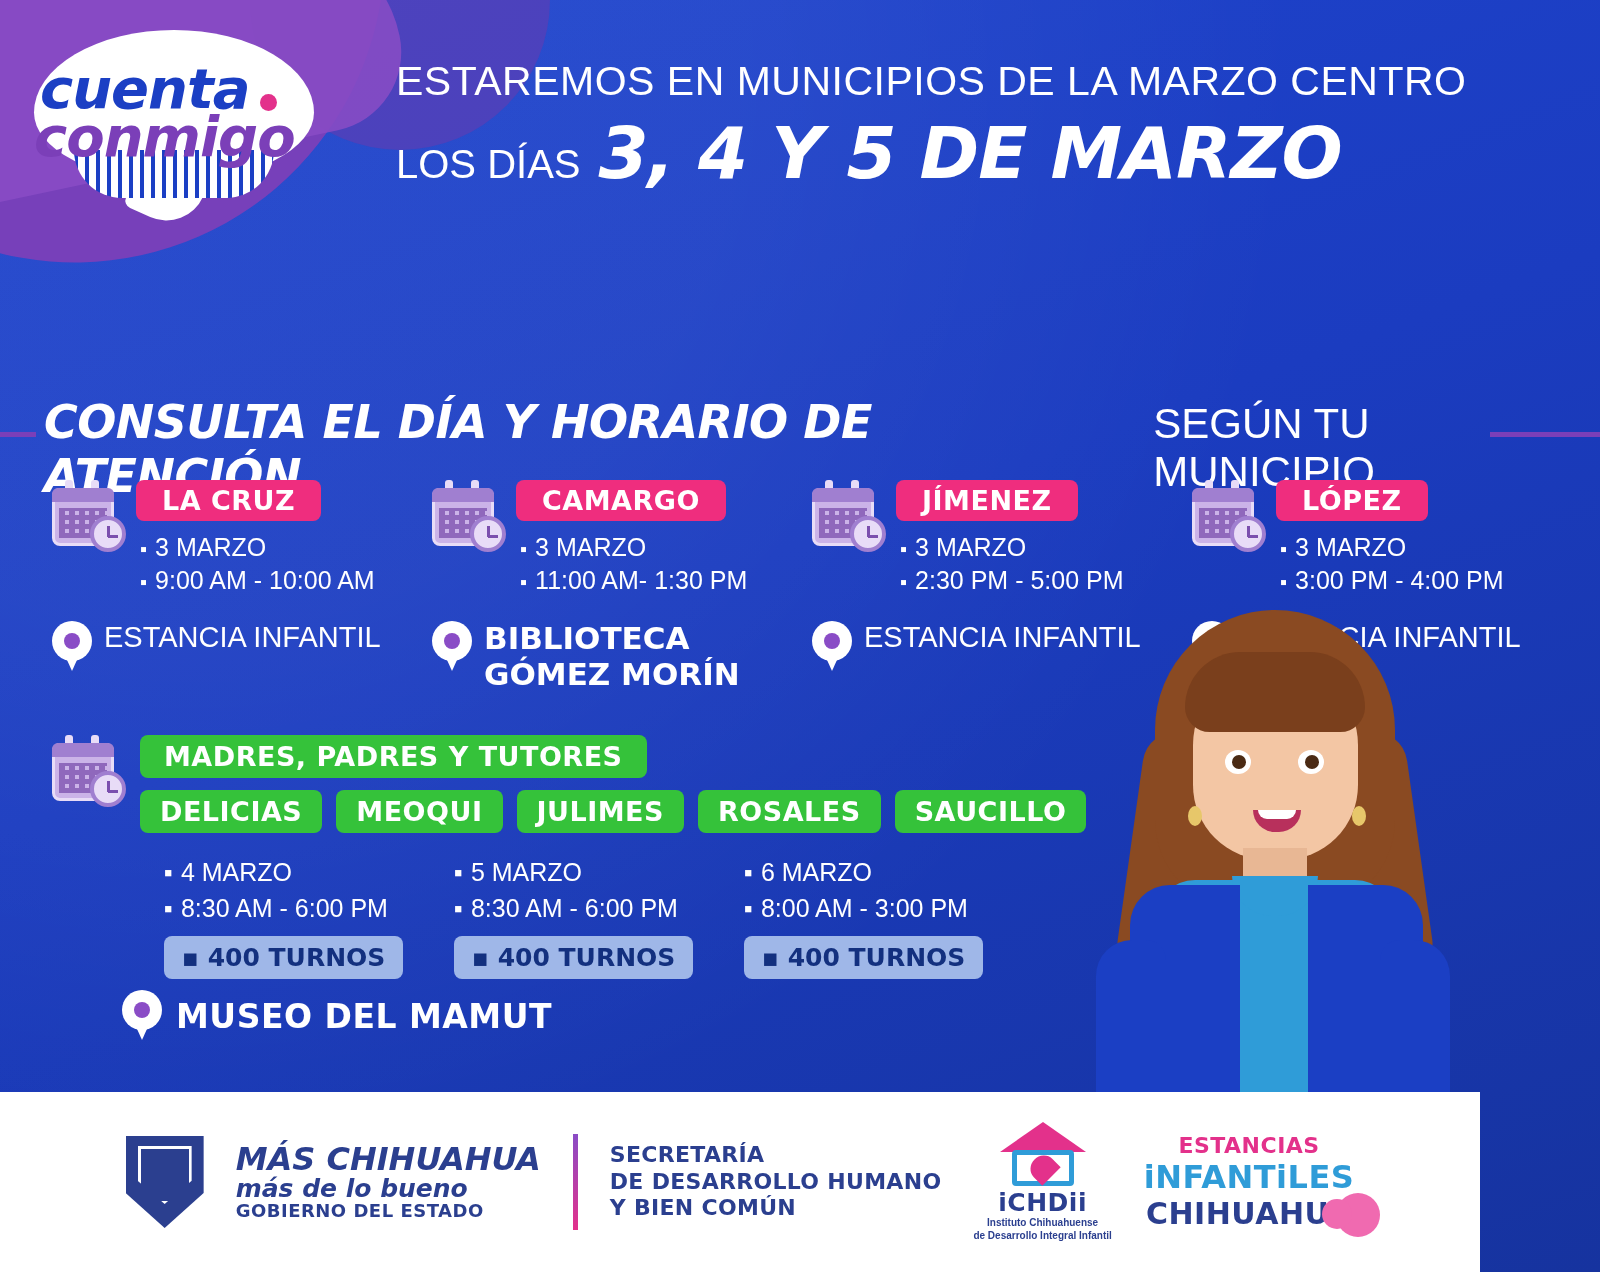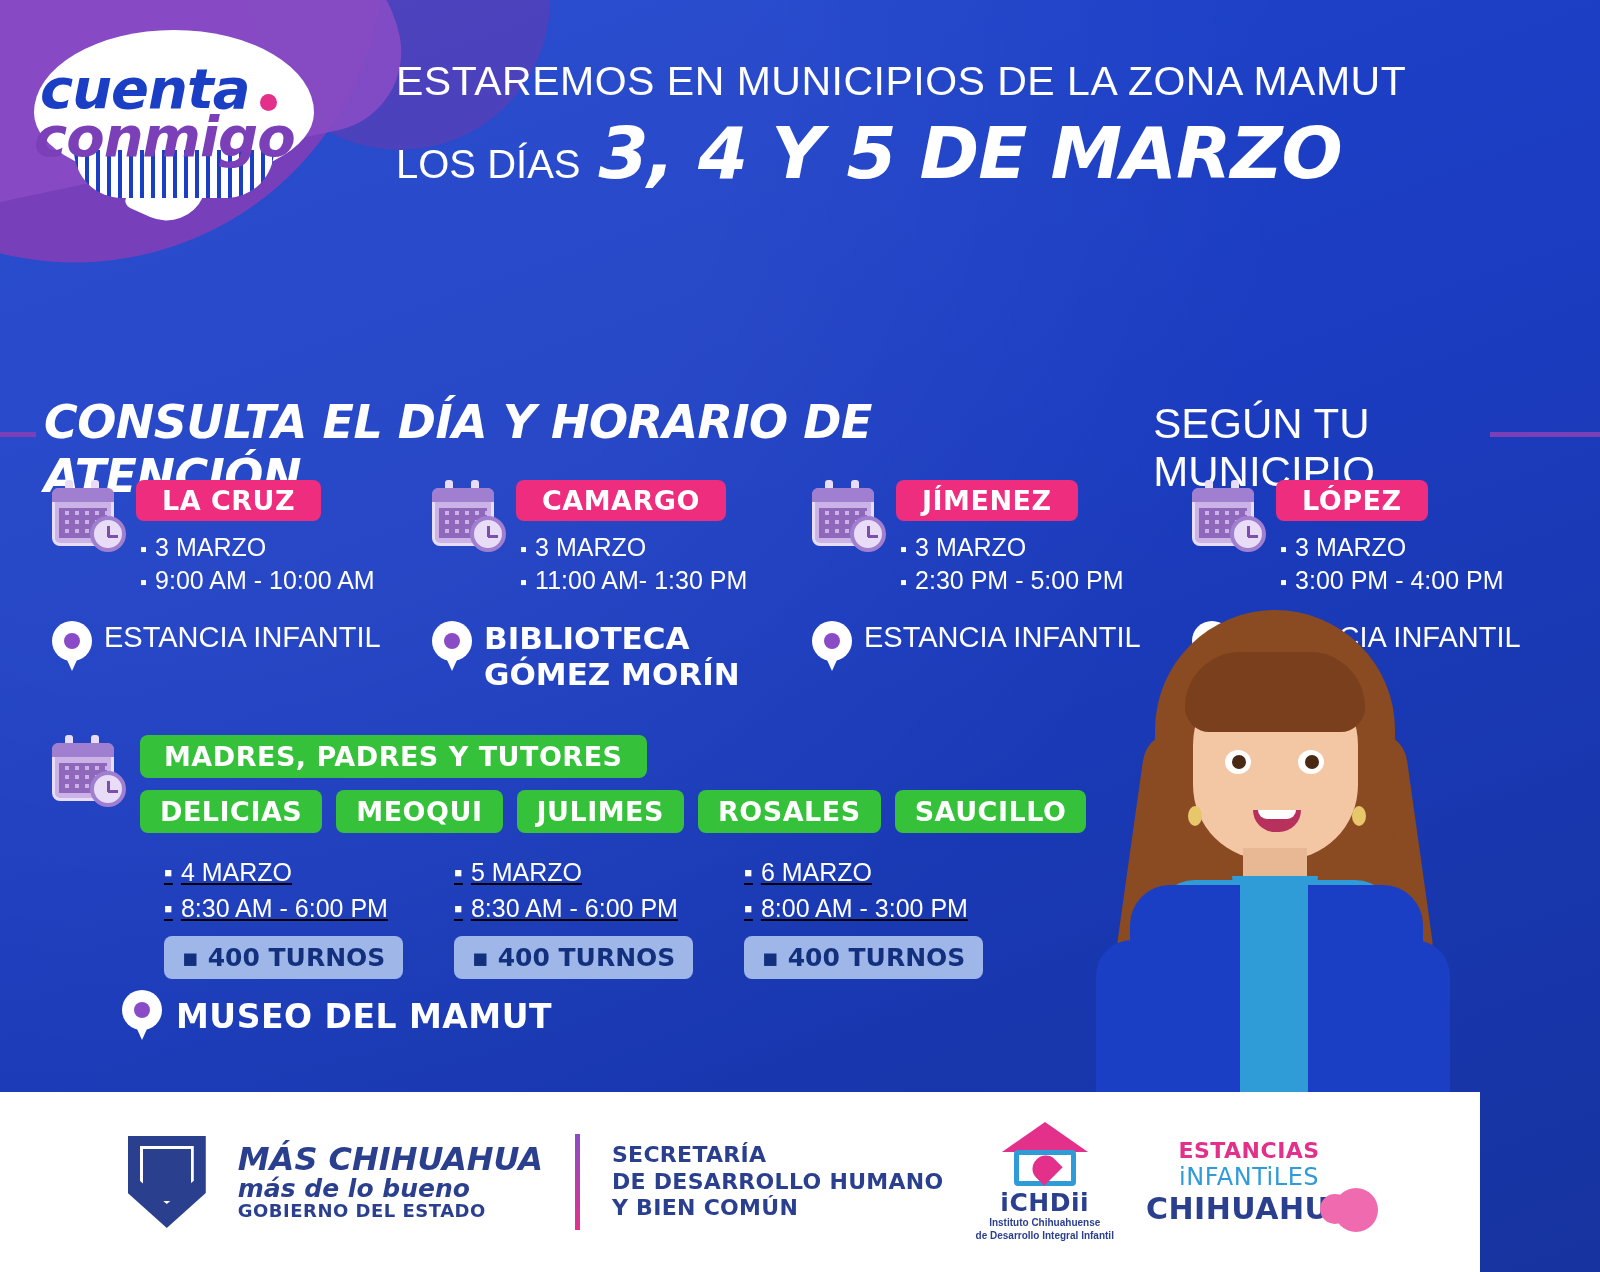--- a/index.html
+++ b/index.html
@@ -165,21 +165,21 @@
     font-family:"DejaVu Sans", sans-serif;font-weight:bold;font-size:27px;
     padding:6px 24px;display:inline-block;letter-spacing:.5px;
   }
   .parents .chips{display:flex;gap:14px;margin-top:12px;flex-wrap:wrap;justify-content:space-between;}
   .parents .chip{
     background:#35c23a;color:#fff;border-radius:8px;
     font-family:"DejaVu Sans", sans-serif;font-weight:bold;font-size:27px;
     padding:6px 20px;letter-spacing:.5px;
   }
   .parents .cols{display:flex;margin-top:18px;margin-left:112px;}
-  .parents .col{width:290px;text-decoration:underline;}
+  .parents .col{width:290px;}
   .parents .col .line{color:#fff;font-size:25px;margin:7px 0;white-space:nowrap;}
   .parents .col .line .bullet{margin-right:8px;}
   .turnos{
     display:inline-block;background:#9fb7e8;color:#13307f;border-radius:8px;
     font-family:"DejaVu Sans", sans-serif;font-weight:bold;font-size:25px;
     padding:7px 18px;margin-top:6px;
   }
   .museum{display:flex;align-items:center;gap:14px;position:absolute;left:70px;top:255px;}
   .museum .mtext{
     color:#fff;font-family:"DejaVu Sans", sans-serif;font-weight:bold;font-size:33px;letter-spacing:.5px;
@@ -227,21 +227,21 @@
   .ichdii .house{
     width:86px;height:66px;margin:0 auto;position:relative;
   }
   .ichdii .house .roof{position:absolute;left:0;top:0;width:0;height:0;border-left:43px solid transparent;border-right:43px solid transparent;border-bottom:30px solid #e3318b;}
   .ichdii .house .walls{position:absolute;left:12px;top:28px;width:62px;height:36px;border:5px solid #2f9cd8;box-sizing:border-box;border-radius:4px;}
   .ichdii .house .heart{position:absolute;left:30px;top:34px;width:26px;height:24px;background:#e3318b;border-radius:50% 50% 0 0;transform:rotate(-45deg);}
   .ichdii .name{font-family:"DejaVu Sans", sans-serif;font-weight:bold;font-size:25px;color:#2b3f8f;letter-spacing:.5px;}
   .ichdii .sub{font-size:10px;color:#2b3f8f;font-weight:bold;line-height:1.25;}
   .estancias{position:relative;text-align:center;}
   .estancias .e1{font-family:"DejaVu Sans", sans-serif;font-weight:bold;font-size:22px;color:#e3318b;letter-spacing:.5px;}
-  .estancias .e2{font-family:"DejaVu Sans", sans-serif;font-weight:normal;font-size:24px;color:#2f9cd8;letter-spacing:.5px;}
+  .estancias .e2{font-family:"DejaVu Sans", sans-serif;font-weight:bold;font-size:32px;color:#2f9cd8;letter-spacing:.5px;}
   .estancias .e3{font-family:"DejaVu Sans", sans-serif;font-weight:bold;font-size:30px;color:#2b3f8f;letter-spacing:.5px;background:#fff;}
   .estancias .flower{position:absolute;right:-26px;bottom:-6px;width:44px;height:44px;background:#f06ab0;border-radius:50%;}
   .estancias .flower:after{content:"";position:absolute;left:-14px;top:6px;width:30px;height:30px;background:#f06ab0;border-radius:50%;}
 </style>
 </head>
 <body>
 
 <div class="poster">
 
   <div class="swoosh1"></div>
@@ -251,21 +251,21 @@
   <div class="logo">
     <div class="bubble"></div>
     <div class="tail"></div>
     <div class="stripes"></div>
     <div class="l1">cuenta</div>
     <div class="l2">conmigo</div>
     <div class="dot"></div>
   </div>
 
   <div class="header">
-    <div class="sub1">ESTAREMOS EN MUNICIPIOS DE LA ZONA MAMUT</div>
+    <div class="sub1">ESTAREMOS EN MUNICIPIOS DE LA MARZO CENTRO</div>
     <div class="sub2">
       <span class="small">LOS DÍAS</span>
       <span class="big">3, 4 Y 5 DE MARZO</span>
     </div>
   </div>
 
   <div class="sec-line-l"></div>
   <div class="sec-line-r"></div>
   <div class="sec-title">
     <span class="strong">CONSULTA EL DÍA Y HORARIO DE ATENCIÓN</span>

